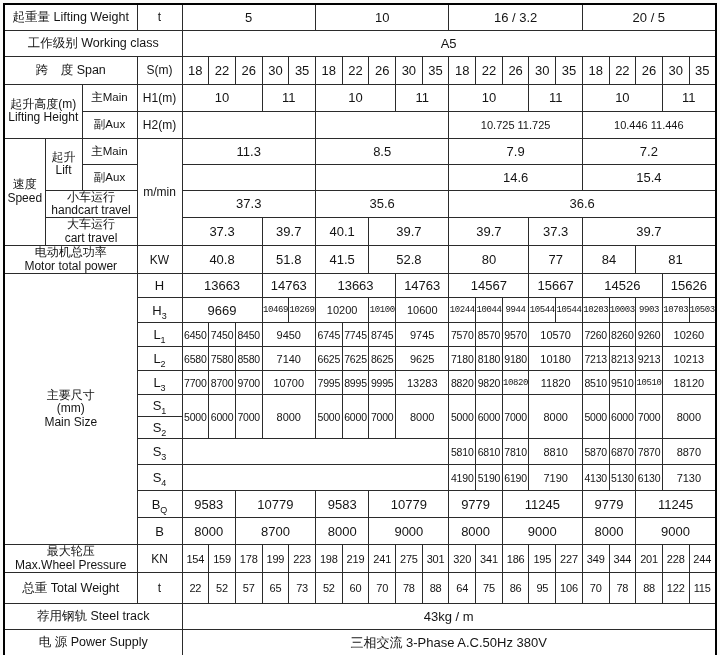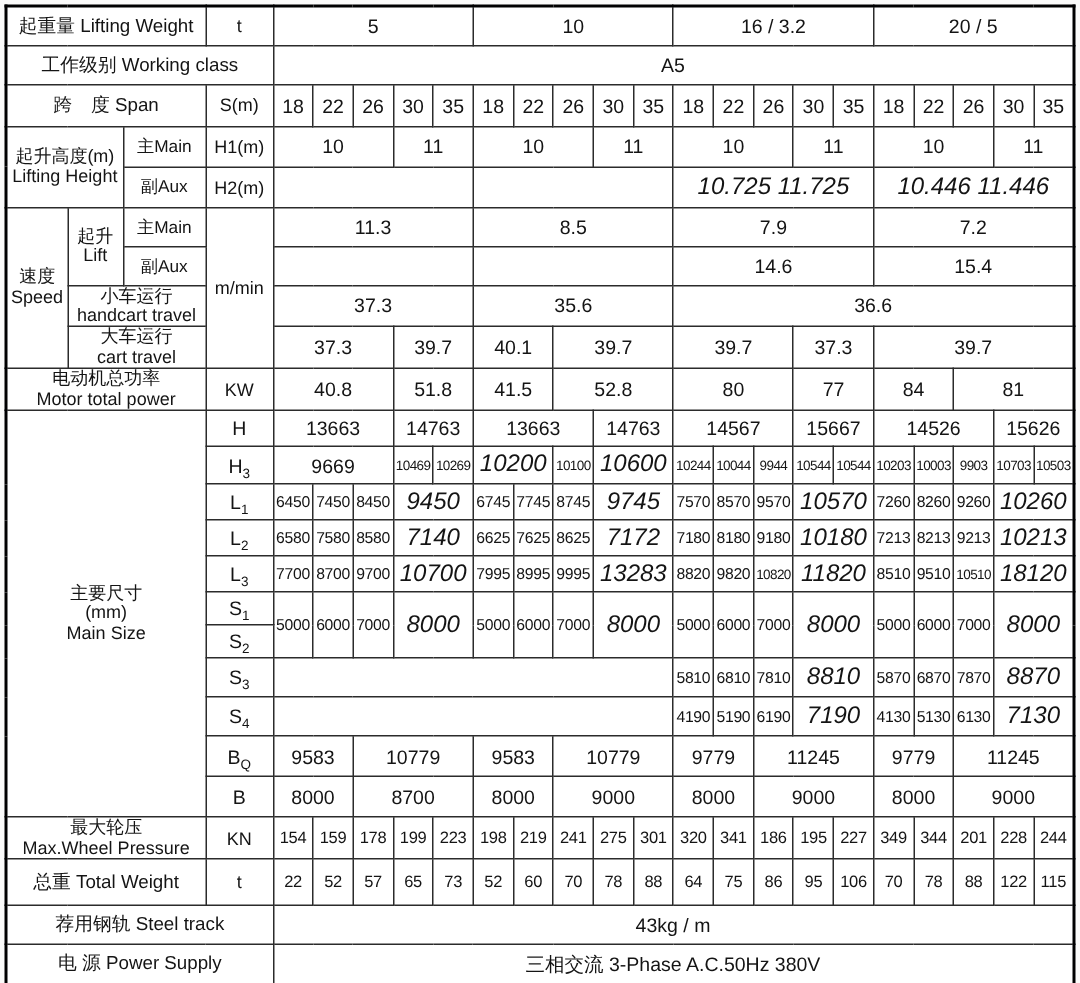--- a/index.html
+++ b/index.html
@@ -4,23 +4,23 @@
 <style>
   html,body{margin:0;padding:0;background:#fbfbfa;}
   body{padding:3px;font-family:"Liberation Sans","DejaVu Sans",sans-serif;color:#141414;}
   table.spec{border-collapse:collapse;table-layout:fixed;width:712px;border:2px solid #000;background:#fff;}
   td{border:1px solid #2b2b2b;text-align:center;vertical-align:middle;padding:0;overflow:hidden;}
   .lab{font-size:12.5px;margin-left:36px;}
   .ml{white-space:pre-line;line-height:1.12;font-size:12px;}
   .sub{font-size:11.5px;}
   .unit{font-size:12px;}
   .num{font-size:13px;}
-  .md{font-size:16px;font-style:italic;}
+  .md{font-size:11px;}
   .n4{font-size:10.5px;letter-spacing:-0.2px;}
-  .n5{font-size:9px;letter-spacing:-0.4px;}
+  .n5{font-size:9px;letter-spacing:-0.4px;font-family:Liberation Mono, monospace;}
   .kn{font-size:11px;letter-spacing:-0.2px;margin-top:47px;}
   .sym{font-size:13px;}
   sub{font-size:9px;line-height:0;}
 </style>
 </head>
 <body>
 
 <table class="spec">
 <colgroup>
 <col style="width:41px">
@@ -225,21 +225,21 @@
 
 <tr style="height:24px">
   <td class="sym"><span>L</span><sub>2</sub></td>
   <td class="n4">6580</td>
   <td class="n4">7580</td>
   <td class="n4">8580</td>
   <td colspan="2" class="md">7140</td>
   <td class="n4">6625</td>
   <td class="n4">7625</td>
   <td class="n4">8625</td>
-  <td colspan="2" class="md">7172</td>
+  <td colspan="2" class="md">9625</td>
   <td class="n4">7180</td>
   <td class="n4">8180</td>
   <td class="n4">9180</td>
   <td colspan="2" class="md">10180</td>
   <td class="n4">7213</td>
   <td class="n4">8213</td>
   <td class="n4">9213</td>
   <td colspan="2" class="md">10213</td>
 </tr>
 

